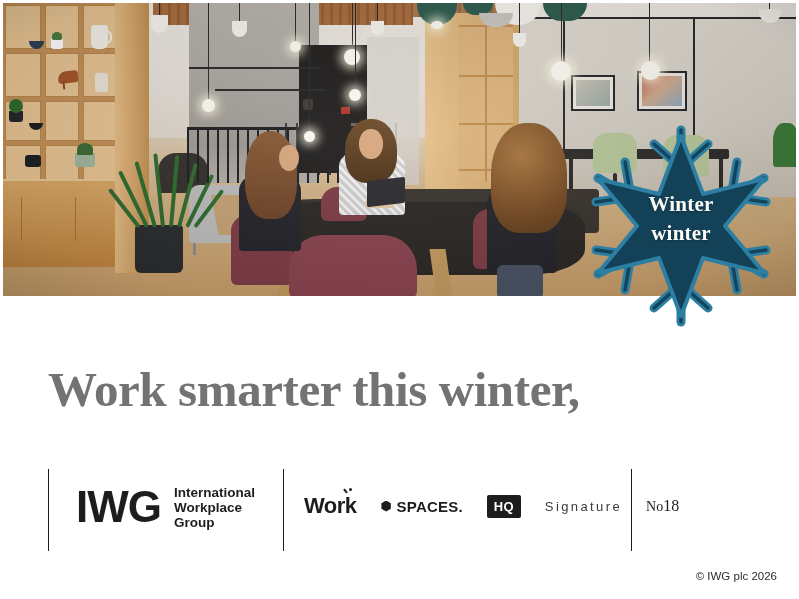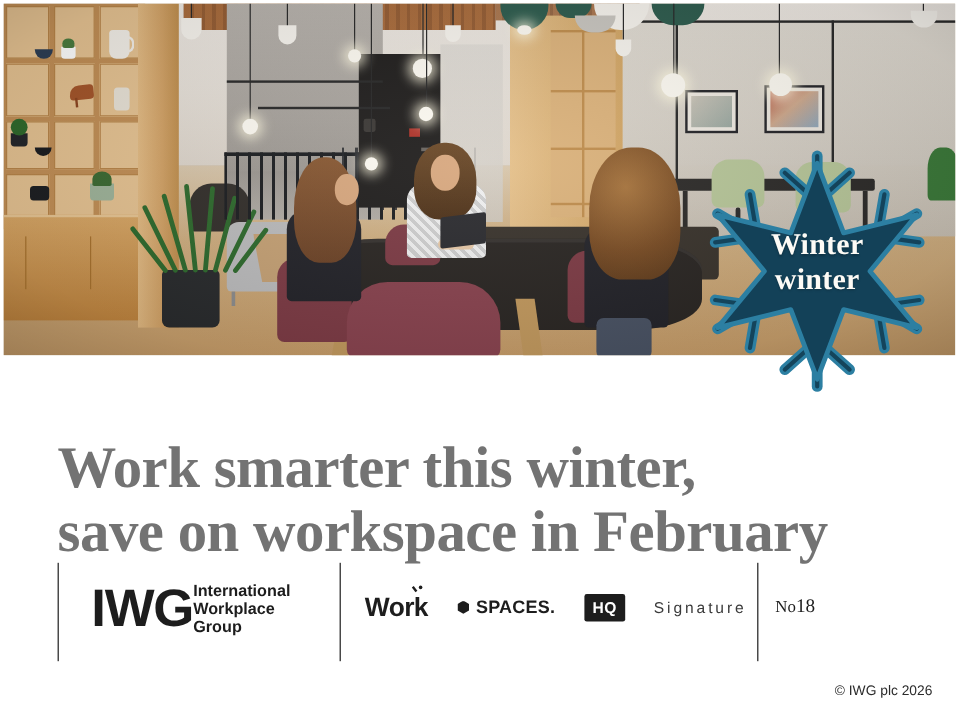--- a/index.html
+++ b/index.html
@@ -131,34 +131,34 @@
 
   
   .grade{position:absolute;inset:0;background:
      radial-gradient(ellipse at 50% 45%,rgba(255,255,255,.06) 0%,rgba(0,0,0,.10) 78%,rgba(0,0,0,.20) 100%);}
 
   
   .badge{position:absolute;left:570px;top:128px;width:222px;height:196px;}
   .badge svg{display:block;width:100%;height:100%;overflow:visible;}
   .badge-text{position:absolute;left:0;right:0;top:62px;text-align:center;
     font-family:"Liberation Serif", serif;color:#fdfbf6;font-weight:700;
-    font-size:25px;line-height:29px;letter-spacing:.2px;
+    font-size:21px;line-height:29px;letter-spacing:.2px;
     text-shadow:0 1px 2px rgba(0,0,0,.25);}
 
   
   .headline{position:absolute;left:48px;top:330px;width:720px;
     font-family:"Liberation Serif", serif;font-weight:700;color:#737373;
     font-size:49px;line-height:53px;letter-spacing:-.4px;}
   .headline .l2{display:block;}
 
   
   .logorow{position:absolute;left:48px;top:469px;width:586px;height:82px;}
   .vdiv{position:absolute;top:0;width:1px;height:82px;background:#1d1d1d;}
 
-  .iwg-block{position:absolute;left:28px;top:16px;display:flex;align-items:center;}
+  .iwg-block{position:absolute;left:28px;top:16px;display:flex;gap:13px;}
   .iwg-mark{font-family:"Liberation Sans", sans-serif;font-weight:700;font-size:44px;
     line-height:44px;color:#1d1d1d;letter-spacing:-1px;}
   .iwg-words{font-family:"Liberation Sans", sans-serif;font-weight:700;font-size:13.5px;
     line-height:15px;color:#1d1d1d;}
 
   .brands{position:absolute;left:256px;top:24px;display:flex;align-items:center;gap:24px;}
   .b-regus{position:relative;font-family:"Liberation Sans", sans-serif;font-weight:700;
     font-size:22px;color:#1d1d1d;letter-spacing:-.5px;}
   .regus-tick{position:absolute;left:39px;top:-5px;width:7px;height:7px;}
   .regus-tick:before{content:"";position:absolute;left:0;top:2px;width:5px;height:2px;background:#1d1d1d;transform:rotate(52deg);}
@@ -389,21 +389,20 @@
       <path d="M111 8 L133 66 L194 51 L155 98 L194 145 L133 130 L111 188 L89 130 L28 145 L67 98 L28 51 L89 66 Z" fill="#134158" stroke="#2c7fa2" stroke-width="4" stroke-linejoin="round"></path>
     </svg>
     <div class="badge-text">
       <div>Winter</div>
       <div>winter</div>
     </div>
   </div>
 
   <h1 class="headline">
     <span>Work smarter this winter,</span>
-    <span class="l2">save on workspace in February</span>
   </h1>
 
   <div class="logorow">
     <i class="vdiv" style="left:0"></i>
     <i class="vdiv" style="left:235px"></i>
     <i class="vdiv" style="left:583px"></i>
 
     <div class="iwg-block">
       <div class="iwg-mark">IWG</div>
       <div class="iwg-words">

